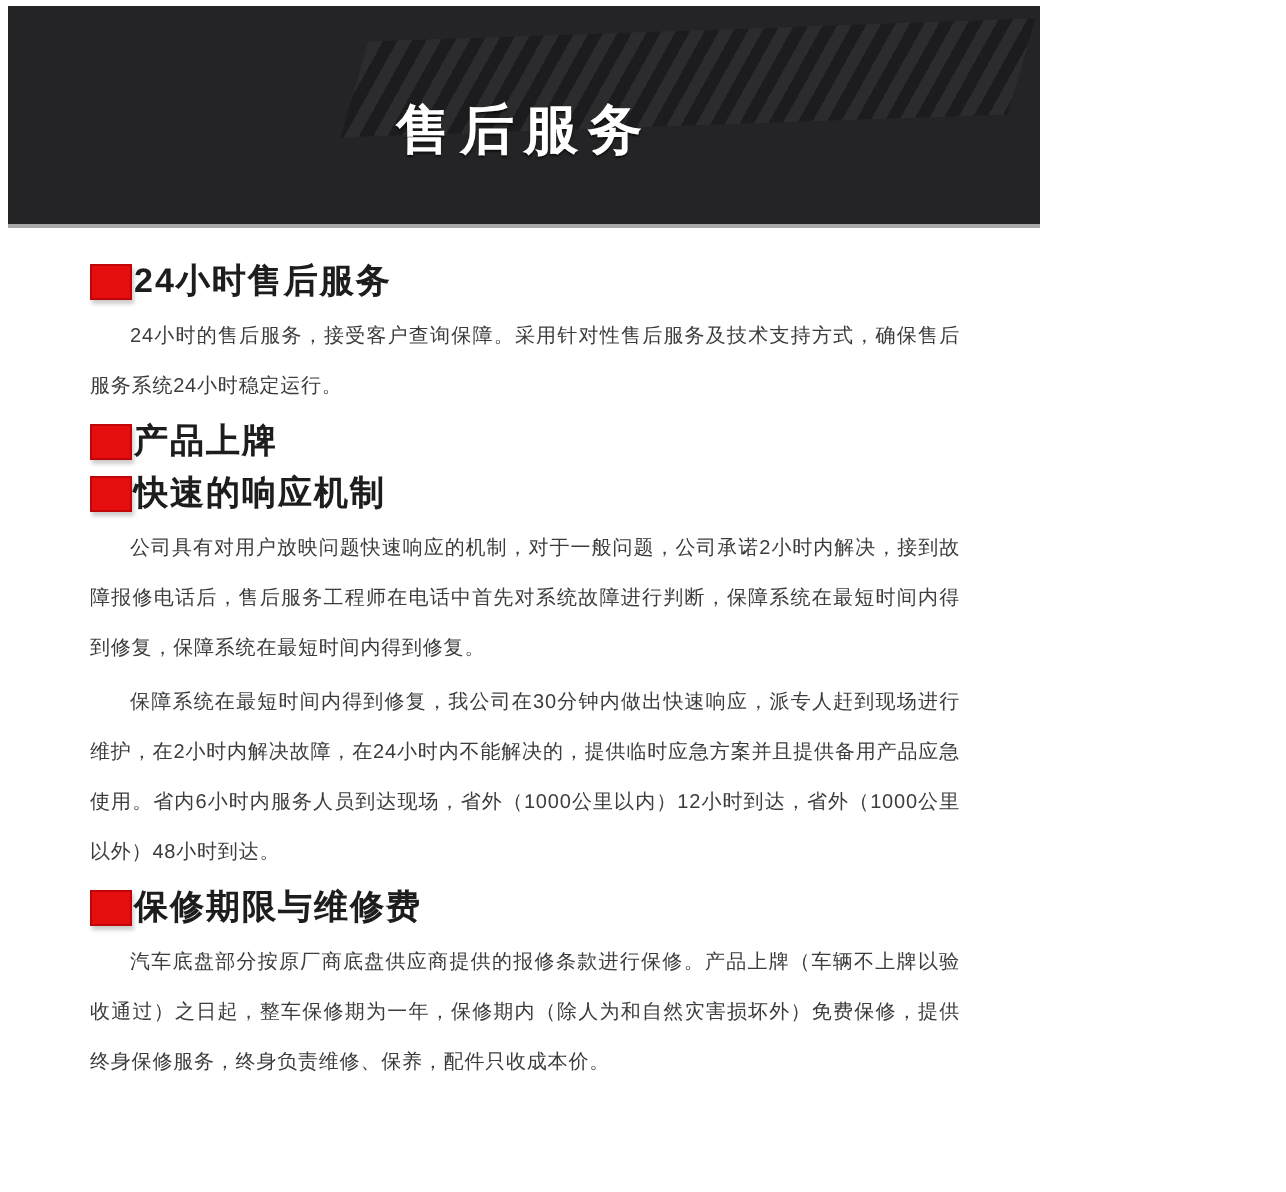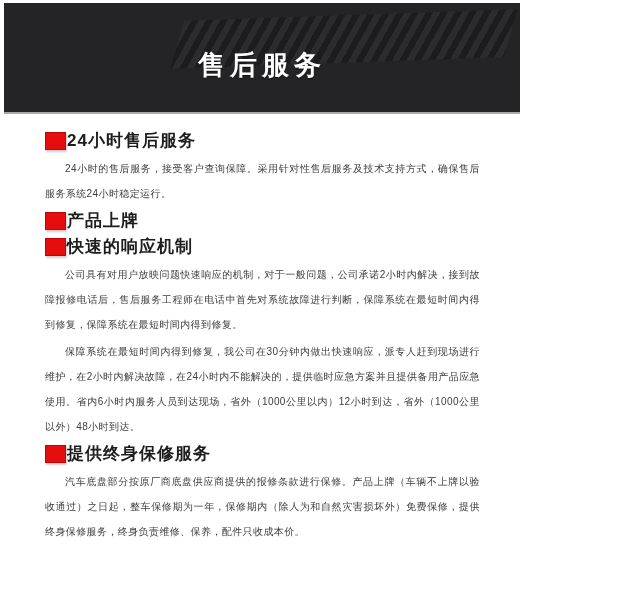--- a/index.html
+++ b/index.html
@@ -119,19 +119,19 @@
         <span class="bullet"></span>
         <h2 class="sec-title">快速的响应机制</h2>
       </div>
       <p class="sec-para">公司具有对用户放映问题快速响应的机制，对于一般问题，公司承诺2小时内解决，接到故障报修电话后，售后服务工程师在电话中首先对系统故障进行判断，保障系统在最短时间内得到修复，保障系统在最短时间内得到修复。</p>
       <p class="sec-para">保障系统在最短时间内得到修复，我公司在30分钟内做出快速响应，派专人赶到现场进行维护，在2小时内解决故障，在24小时内不能解决的，提供临时应急方案并且提供备用产品应急使用。省内6小时内服务人员到达现场，省外（1000公里以内）12小时到达，省外（1000公里以外）48小时到达。</p>
     </section>
 
     <section>
       <div class="sec-head">
         <span class="bullet"></span>
-        <h2 class="sec-title">提供终身保修服务</h2>
+        <h2 class="sec-title">保修期限与维修费</h2>
       </div>
       <p class="sec-para">汽车底盘部分按原厂商底盘供应商提供的报修条款进行保修。产品上牌（车辆不上牌以验收通过）之日起，整车保修期为一年，保修期内（除人为和自然灾害损坏外）免费保修，提供终身保修服务，终身负责维修、保养，配件只收成本价。</p>
     </section>
 
   </main>
 </div>
 
 </body></html>

